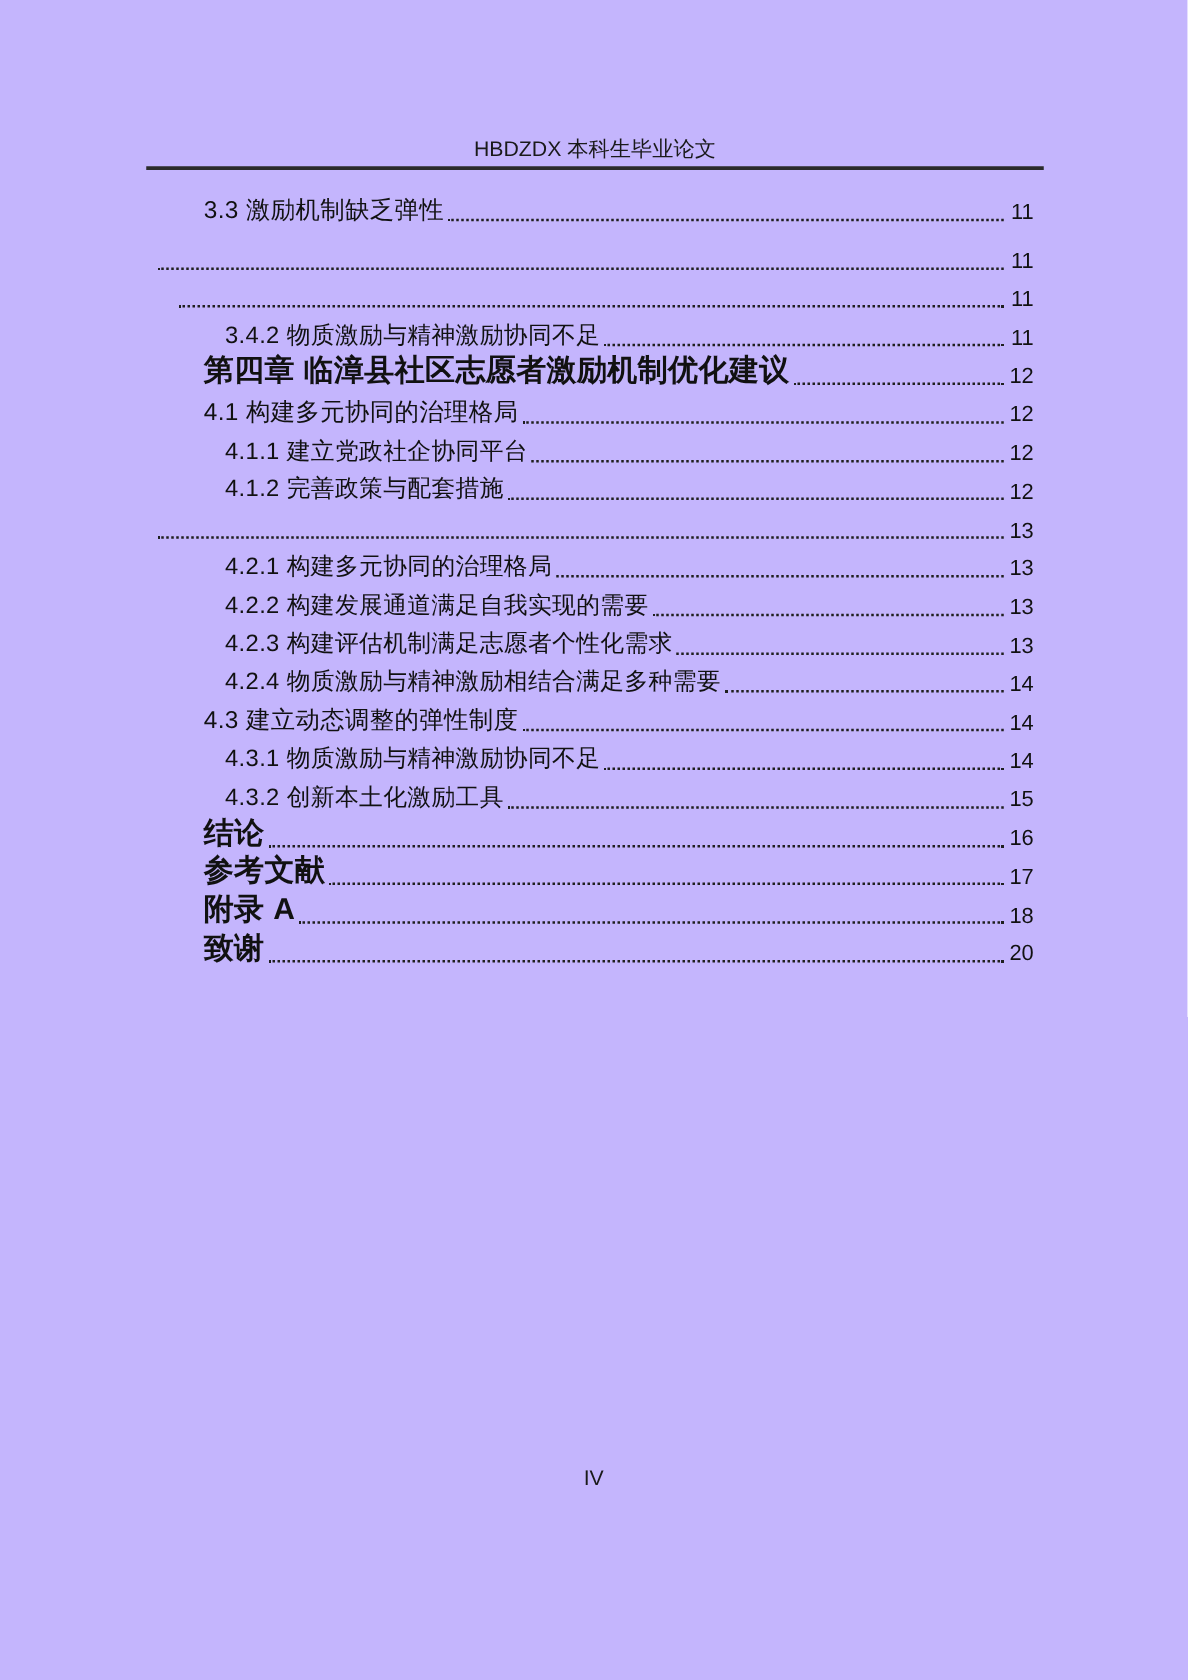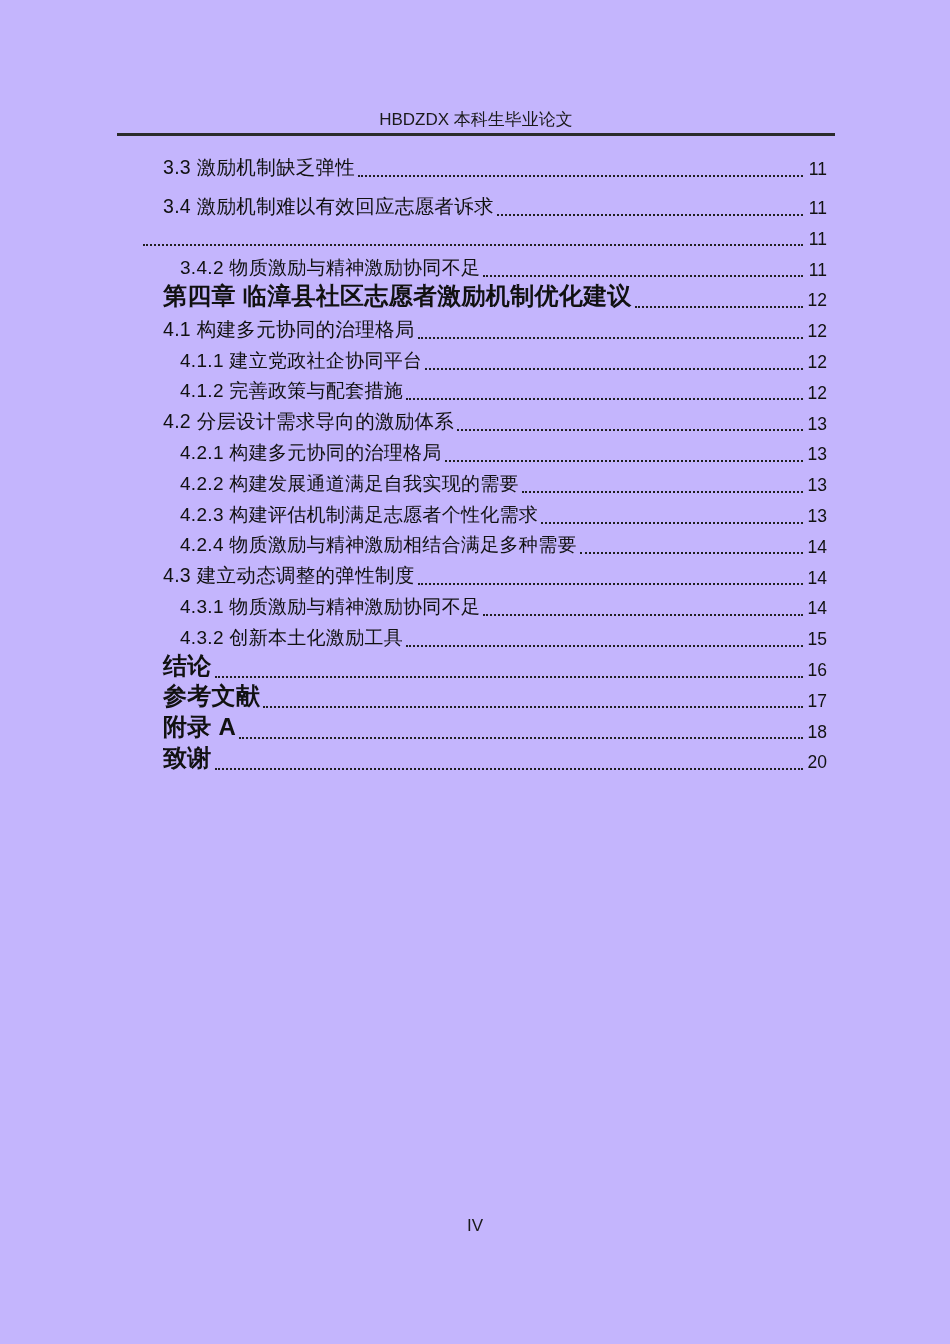--- a/index.html
+++ b/index.html
@@ -69,21 +69,21 @@
   }
   .toc-row.chapter .label {
     font-weight: bold;
     font-size: 24px;
   }
   .toc-row.gap {
     margin-top: 8px;
   }
   .doc-footer {
     position: absolute;
-    top: 1216px;
+    top: 1173px;
     left: 0;
     width: 950px;
     text-align: center;
     font-size: 17px;
     color: #1a1a1a;
   }
 </style>
 </head>
 <body>
 
@@ -94,21 +94,20 @@
 
   <div class="toc">
 
     <div class="toc-row lvl1">
       <span class="label">3.3 激励机制缺乏弹性</span>
       <span class="dots"></span>
       <span class="pnum">11</span>
     </div>
 
     <div class="toc-row lvl1 gap">
-      <span class="label">3.4 激励机制难以有效回应志愿者诉求</span>
       <span class="dots"></span>
       <span class="pnum">11</span>
     </div>
 
     <div class="toc-row lvl2">
       <span class="dots"></span>
       <span class="pnum">11</span>
     </div>
 
     <div class="toc-row lvl2">
@@ -135,21 +134,20 @@
       <span class="pnum">12</span>
     </div>
 
     <div class="toc-row lvl2">
       <span class="label">4.1.2 完善政策与配套措施</span>
       <span class="dots"></span>
       <span class="pnum">12</span>
     </div>
 
     <div class="toc-row lvl1">
-      <span class="label">4.2 分层设计需求导向的激励体系</span>
       <span class="dots"></span>
       <span class="pnum">13</span>
     </div>
 
     <div class="toc-row lvl2">
       <span class="label">4.2.1 构建多元协同的治理格局</span>
       <span class="dots"></span>
       <span class="pnum">13</span>
     </div>
 

